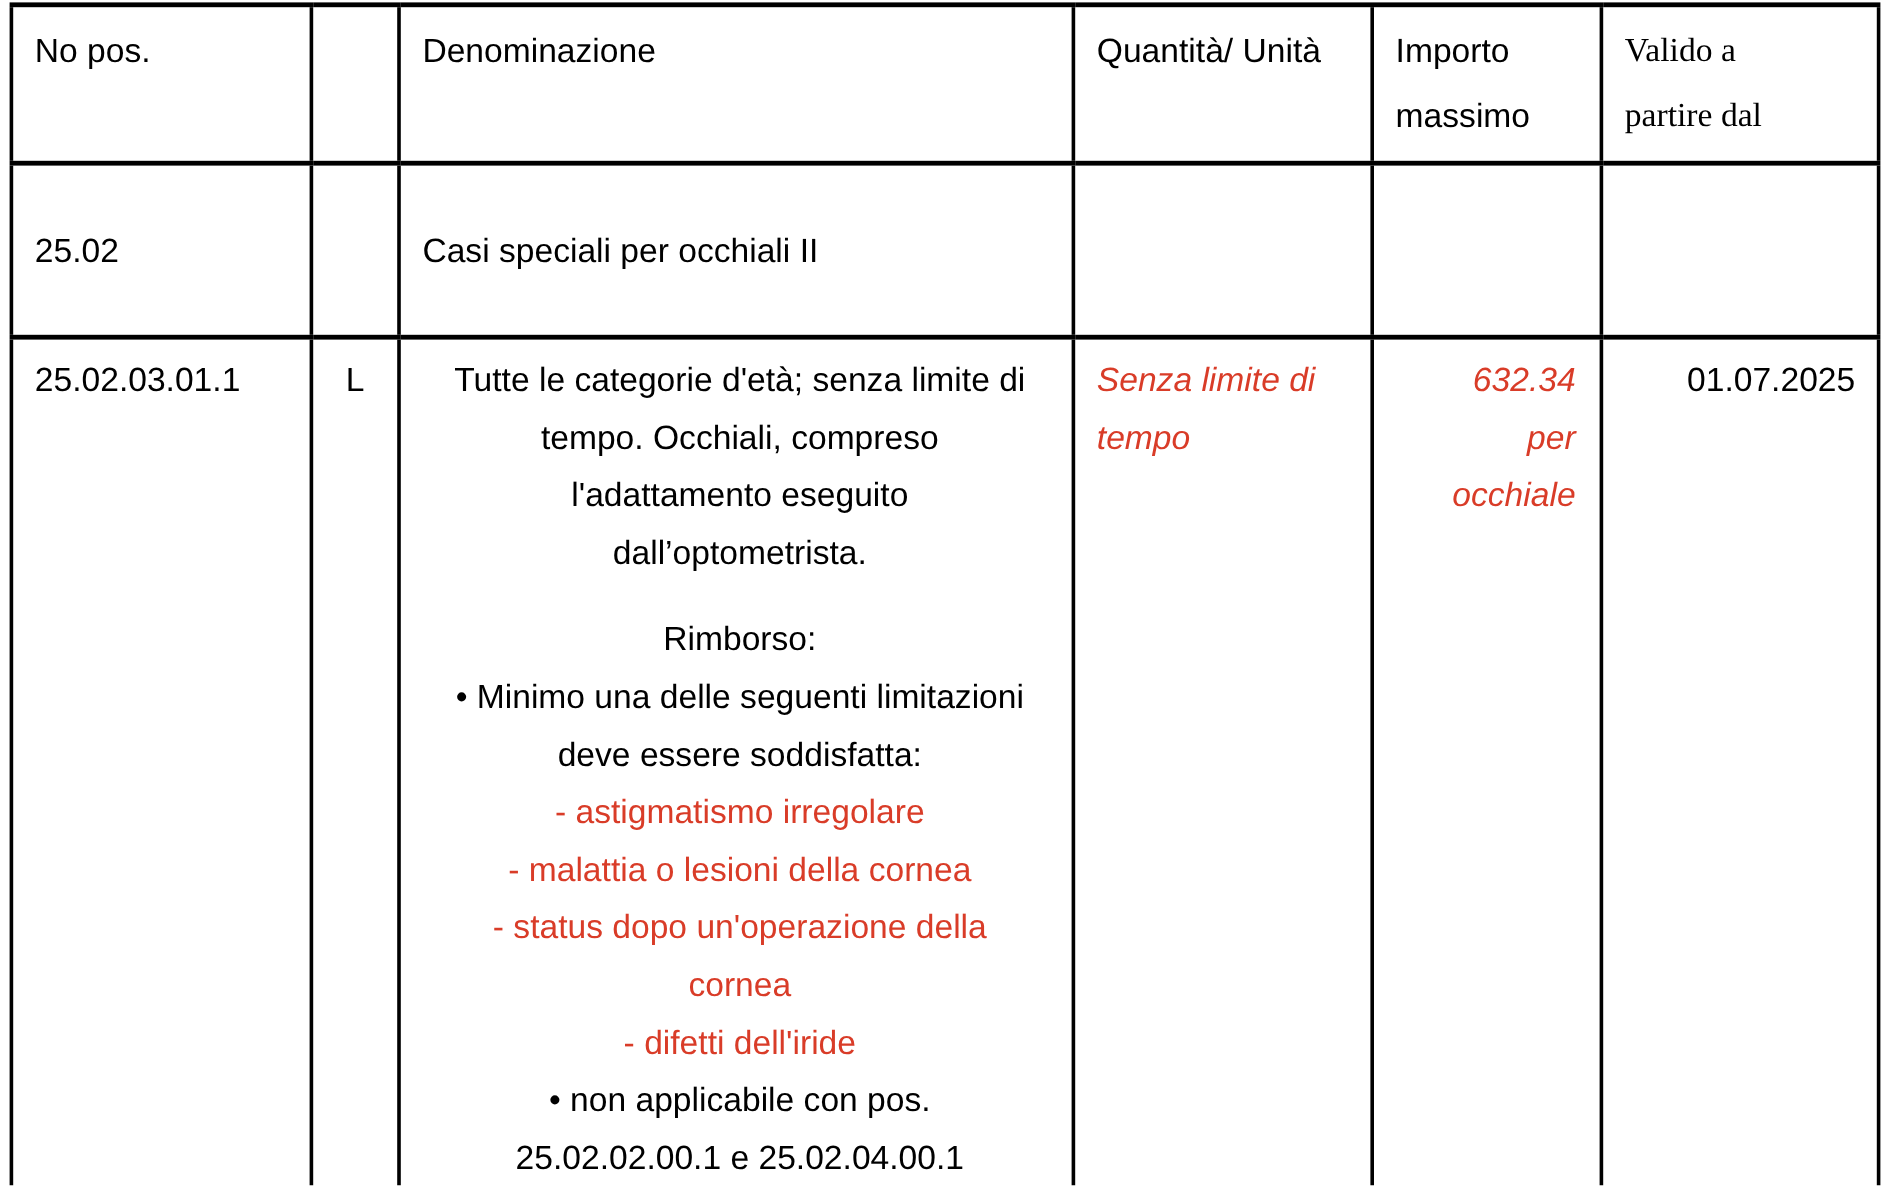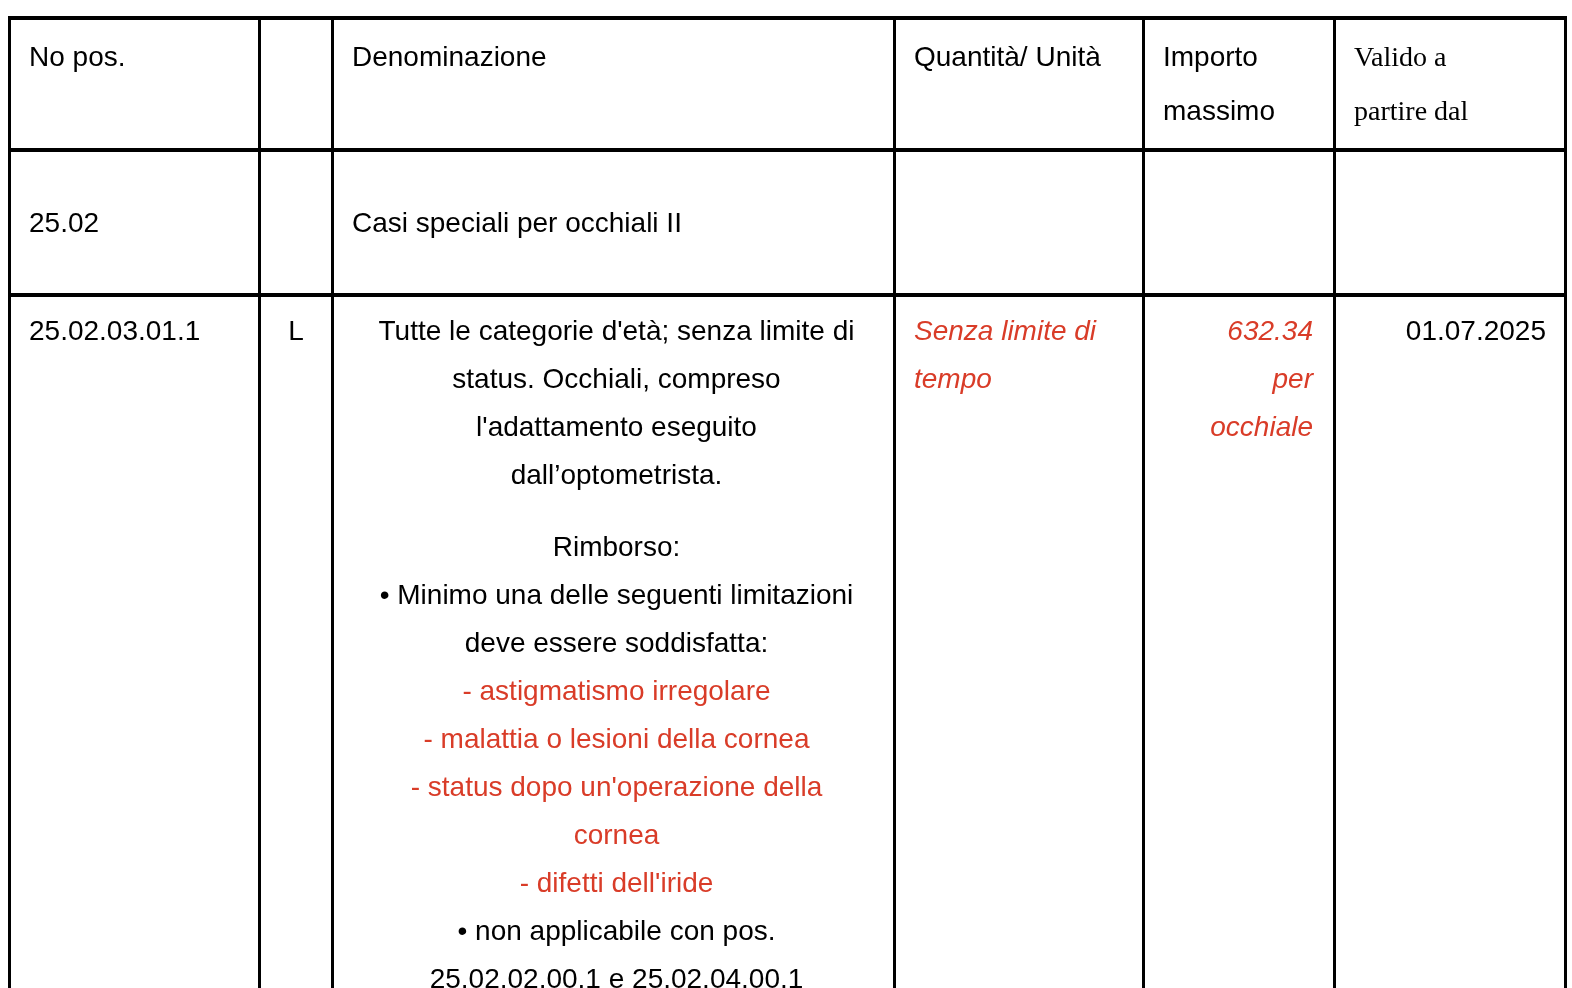--- a/index.html
+++ b/index.html
@@ -12,21 +12,21 @@
   html, body {
     margin: 0;
     padding: 0;
     background: var(--bg);
     color: var(--ink);
     font-family: "Liberation Sans", "DejaVu Sans", sans-serif;
   }
   .page {
     width: 1572px;
     height: 988px;
-    padding: 16px 8px;
+    padding: 2px 8px;
     background: var(--bg);
     overflow: hidden;
   }
   table.tariff {
     border-collapse: collapse;
     table-layout: fixed;
     width: 1556px;
   }
   th, td {
     border-left: 3px solid var(--line);
@@ -90,21 +90,21 @@
       <td></td>
       <td></td>
       <td></td>
     </tr>
 
     <tr class="position-row">
       <td>25.02.03.01.1</td>
       <td class="center">L</td>
       <td>
         <div class="line">Tutte le categorie d'età; senza limite di</div>
-        <div class="line">status. Occhiali, compreso</div>
+        <div class="line">tempo. Occhiali, compreso</div>
         <div class="line">l'adattamento eseguito</div>
         <div class="line">dall’optometrista.</div>
         <div class="line bold para-gap">Rimborso:</div>
         <div class="line">• Minimo una delle seguenti limitazioni</div>
         <div class="line">deve essere soddisfatta:</div>
         <div class="line red">- astigmatismo irregolare</div>
         <div class="line red">- malattia o lesioni della cornea</div>
         <div class="line red">- status dopo un'operazione della</div>
         <div class="line red">cornea</div>
         <div class="line red">- difetti dell'iride</div>

